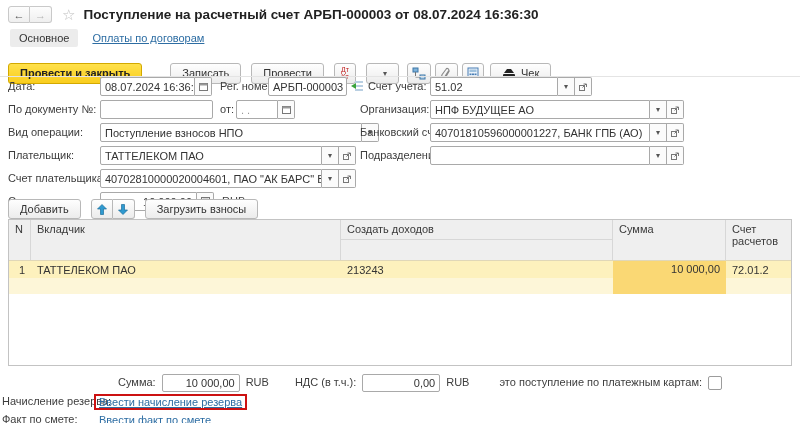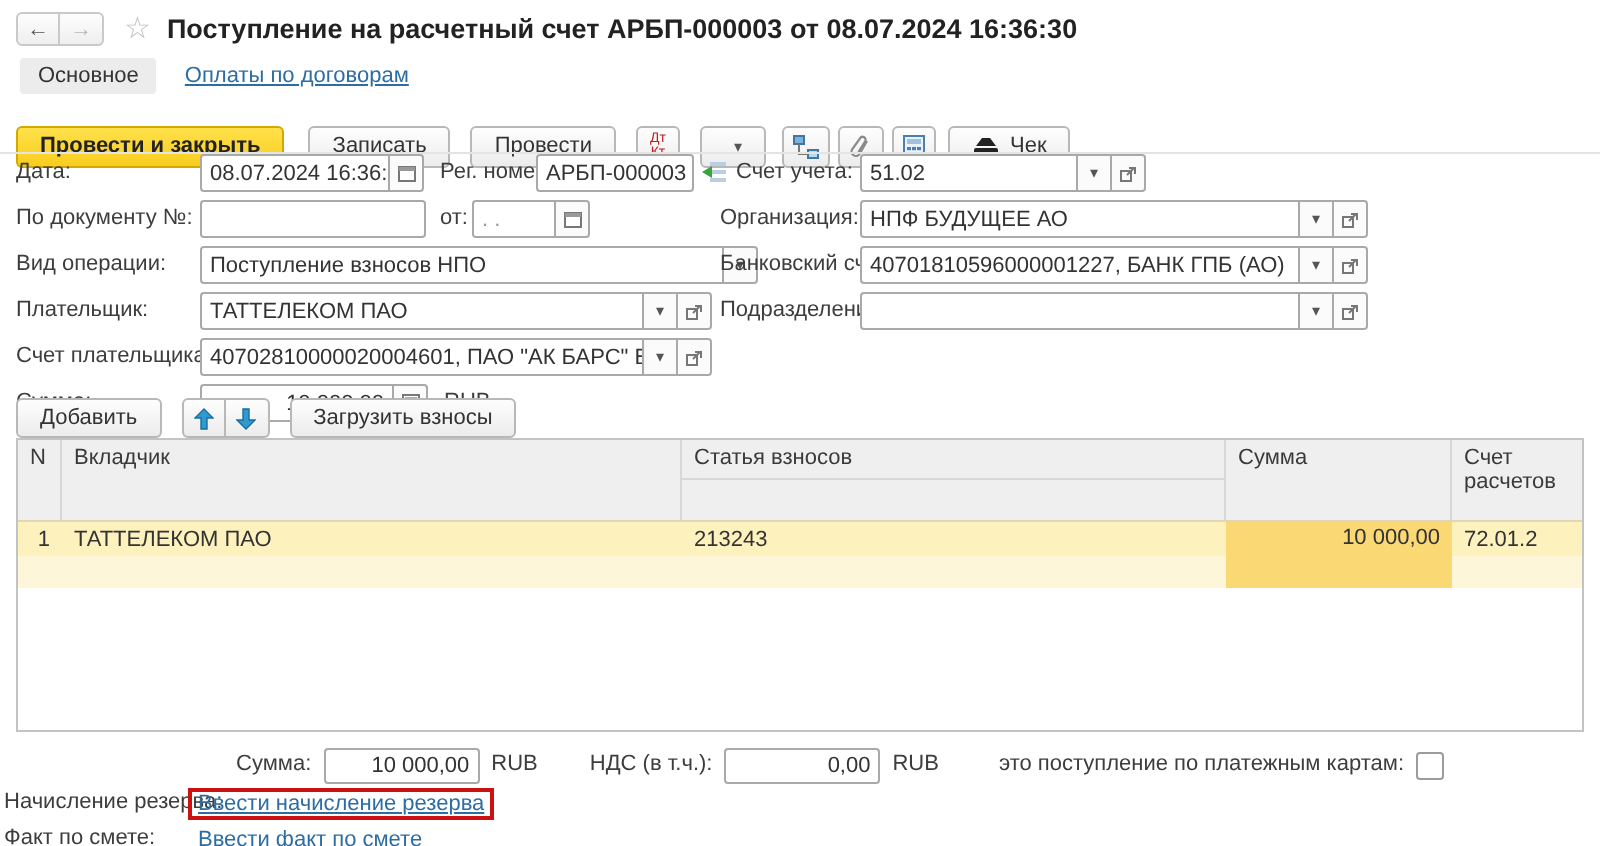--- a/index.html
+++ b/index.html
@@ -74,21 +74,21 @@
     <span class="title">Поступление на расчетный счет АРБП-000003 от 08.07.2024 16:36:30</span>
   </div>
 
   <div class="abs" style="top:29px;left:10px;display:flex;align-items:center;gap:14px;">
     <span class="tab-active">Основное</span>
     <span class="tab-link">Оплаты по договорам</span>
   </div>
 
   <div class="toolbar">
     <span class="btn btn-primary">Провести и закрыть</span>
-    <span class="btn" style="margin-left:2px;">Записать</span>
+    <span class="btn" style="margin-left:18px;">Записать</span>
     <span class="btn">Провести</span>
     <span class="btn btn-icon" style="flex-direction:column;line-height:7px;padding:0 3px;">
       <span style="font-size:7px;color:#c02020;">Дт</span>
       <span style="font-size:7px;color:#c02020;">Кт</span>
     </span>
     <span class="btn">
       <span class="caret">▾</span>
     </span>
     <span class="btn btn-icon" style="margin-left:-2px;">
       <svg width="14" height="13" viewBox="0 0 14 13">
@@ -147,21 +147,21 @@
     <span class="abs" style="top:3px;left:351px;">
       <svg width="13" height="12" viewBox="0 0 13 12">
         <rect x="4" y="1" width="8" height="2" fill="#b9cfe2"></rect>
           <rect x="4" y="5" width="8" height="2" fill="#b9cfe2"></rect>
           <rect x="4" y="9" width="8" height="2" fill="#b9cfe2"></rect>
         <path d="M0 6 l5 -3 v6 z" fill="#3ba33b"></path>
       </svg>
     </span>
     <span class="lbl abs" style="top:0;left:368px;">Счет учета:</span>
     <div class="fgroup abs" style="top:0;left:430px;">
-      <div class="field" style="width:109px;">
+      <div class="field" style="width:128px;">
           <span>51.02</span>
         </div>
       <span class="sq">▾</span>
       <span class="sq">
           <svg width="8" height="8" viewBox="0 0 8 8">
             <rect x="0.5" y="2.5" width="5" height="5" fill="none" stroke="#777"></rect>
             <path d="M3.5 4.5 L7 1 M4.5 1 h3 v3" fill="none" stroke="#777"></path>
           </svg>
         </span>
     </div>
@@ -296,21 +296,21 @@
       </span>
     </span>
     <span class="btn" style="height:20px;">Загрузить взносы</span>
   </div>
 
   <div class="tbl">
     <div class="thead">
       <div class="th">N</div>
       <div class="th">Вкладчик</div>
       <div class="th split">
-        <div>Статья взносов</div>
+        <div>Создать доходов</div>
       </div>
       <div class="th">Сумма</div>
       <div class="th">Счет расчетов</div>
     </div>
     <div class="trow">
       <div class="cell">
         <div class="l1 num">
             <span>1</span>
           </div>
           <div class="l2"></div>

